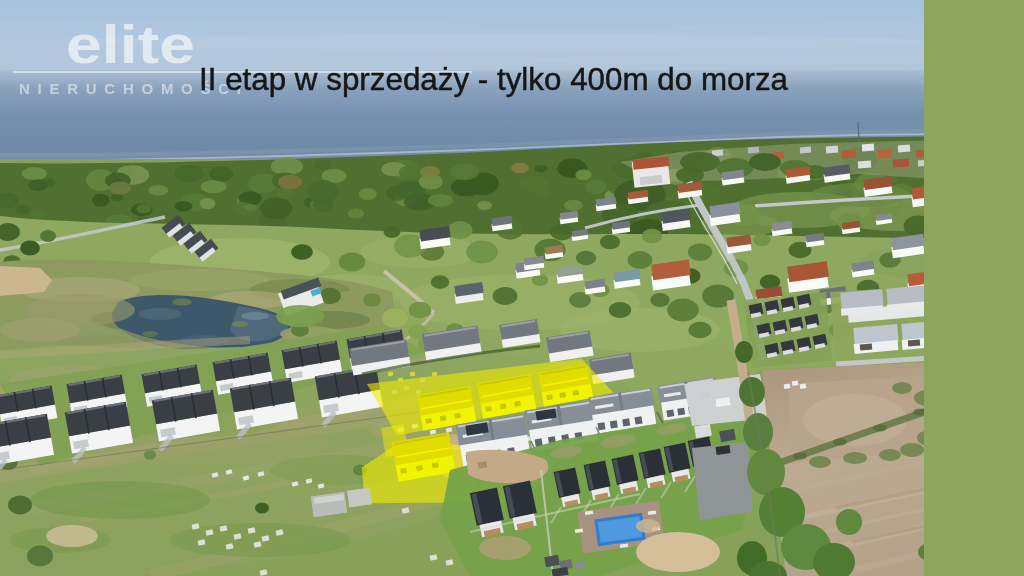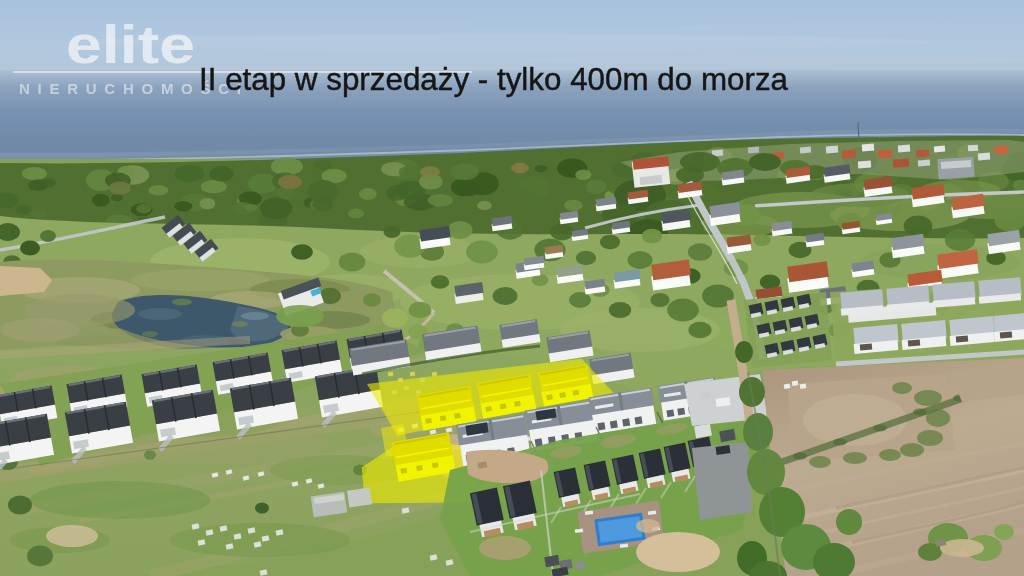--- a/index.html
+++ b/index.html
@@ -1,16 +1,16 @@
 <!DOCTYPE html>
 <html><head>
 <meta charset="utf-8">
 <style>
 html,body{margin:0;padding:0;background:#8ca65e;}
-#scene{width:1024px;height:576px;overflow:hidden;position:relative;}
+#scene{width:924px;height:576px;overflow:hidden;position:relative;}
 </style>
 </head>
 <body>
 
 <div id="scene">
 <svg width="1024" height="576" viewBox="0 0 1024 576">
 <defs>
 <linearGradient id="skyG" x1="0" y1="0" x2="0" y2="1">
 <stop offset="0" stop-color="#a6c2de"></stop>
           <stop offset="0.6" stop-color="#b2c8de"></stop>

